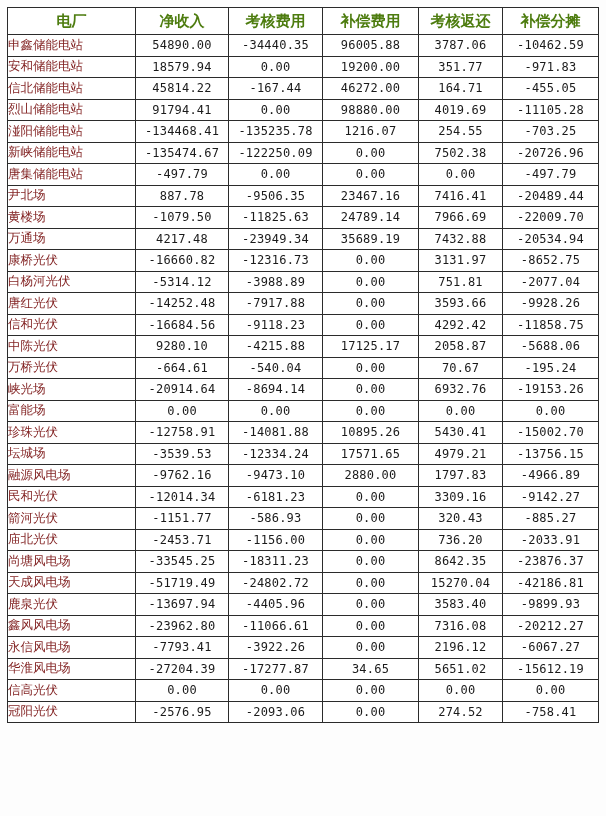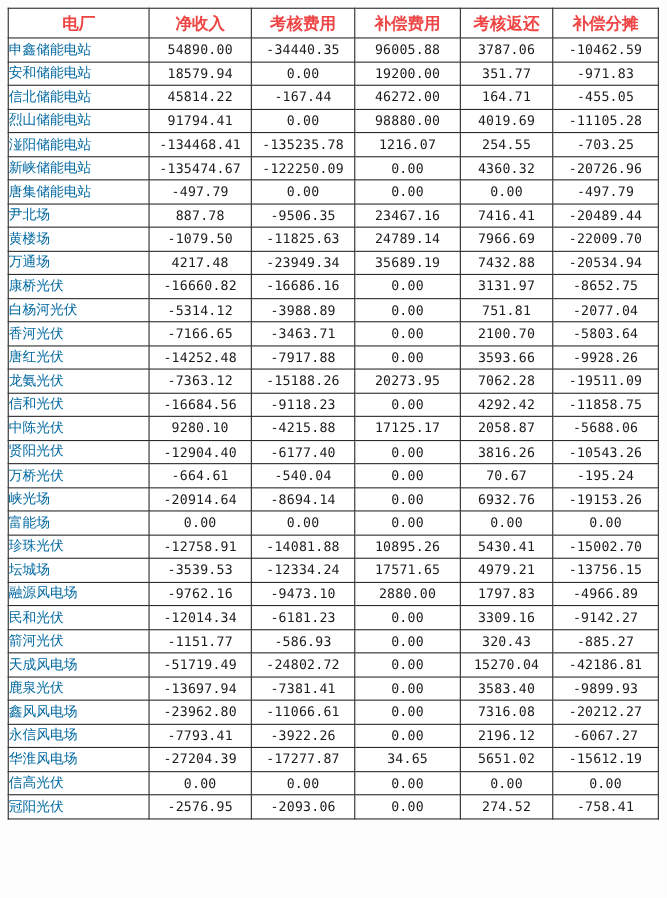--- a/index.html
+++ b/index.html
@@ -38,28 +38,28 @@
     height: 27px;
   }
   table.settlement tbody tr {
     height: 21.5px;
   }
   th.col-header {
     font-size: 15px;
     font-weight: bold;
     text-align: center;
     font-family: "Liberation Sans", sans-serif;
-    color: #ef4444;
+    color: #4d7c0f;
   }
   td.name {
     font-size: 12.5px;
     text-align: left;
     padding-left: 9px;
     font-family: Liberation Sans, sans-serif;
-    color: #0369a1;
+    color: #7f1d1d;
   }
   td.num {
     font-size: 12px;
     text-align: center;
     font-family: "DejaVu Sans Mono", monospace;
     color: #1a1a1a;
     letter-spacing: 0.2px;
   }
 </style>
 </head>
@@ -124,21 +124,21 @@
           <td class="num">-135235.78</td>
           <td class="num">1216.07</td>
           <td class="num">254.55</td>
           <td class="num">-703.25</td>
         </tr>
         <tr>
           <td class="name">新峡储能电站</td>
           <td class="num">-135474.67</td>
           <td class="num">-122250.09</td>
           <td class="num">0.00</td>
-          <td class="num">4360.32</td>
+          <td class="num">7502.38</td>
           <td class="num">-20726.96</td>
         </tr>
         <tr>
           <td class="name">唐集储能电站</td>
           <td class="num">-497.79</td>
           <td class="num">0.00</td>
           <td class="num">0.00</td>
           <td class="num">0.00</td>
           <td class="num">-497.79</td>
         </tr>
@@ -162,82 +162,58 @@
           <td class="name">万通场</td>
           <td class="num">4217.48</td>
           <td class="num">-23949.34</td>
           <td class="num">35689.19</td>
           <td class="num">7432.88</td>
           <td class="num">-20534.94</td>
         </tr>
         <tr>
           <td class="name">康桥光伏</td>
           <td class="num">-16660.82</td>
-          <td class="num">-16686.16</td>
+          <td class="num">-12316.73</td>
           <td class="num">0.00</td>
           <td class="num">3131.97</td>
           <td class="num">-8652.75</td>
         </tr>
         <tr>
           <td class="name">白杨河光伏</td>
           <td class="num">-5314.12</td>
           <td class="num">-3988.89</td>
           <td class="num">0.00</td>
           <td class="num">751.81</td>
           <td class="num">-2077.04</td>
         </tr>
         <tr>
-          <td class="name">香河光伏</td>
-          <td class="num">-7166.65</td>
-          <td class="num">-3463.71</td>
-          <td class="num">0.00</td>
-          <td class="num">2100.70</td>
-          <td class="num">-5803.64</td>
-        </tr>
-        <tr>
           <td class="name">唐红光伏</td>
           <td class="num">-14252.48</td>
           <td class="num">-7917.88</td>
           <td class="num">0.00</td>
           <td class="num">3593.66</td>
           <td class="num">-9928.26</td>
-        </tr>
-        <tr>
-          <td class="name">龙氨光伏</td>
-          <td class="num">-7363.12</td>
-          <td class="num">-15188.26</td>
-          <td class="num">20273.95</td>
-          <td class="num">7062.28</td>
-          <td class="num">-19511.09</td>
         </tr>
         <tr>
           <td class="name">信和光伏</td>
           <td class="num">-16684.56</td>
           <td class="num">-9118.23</td>
           <td class="num">0.00</td>
           <td class="num">4292.42</td>
           <td class="num">-11858.75</td>
         </tr>
         <tr>
           <td class="name">中陈光伏</td>
           <td class="num">9280.10</td>
           <td class="num">-4215.88</td>
           <td class="num">17125.17</td>
           <td class="num">2058.87</td>
           <td class="num">-5688.06</td>
         </tr>
         <tr>
-          <td class="name">贤阳光伏</td>
-          <td class="num">-12904.40</td>
-          <td class="num">-6177.40</td>
-          <td class="num">0.00</td>
-          <td class="num">3816.26</td>
-          <td class="num">-10543.26</td>
-        </tr>
-        <tr>
           <td class="name">万桥光伏</td>
           <td class="num">-664.61</td>
           <td class="num">-540.04</td>
           <td class="num">0.00</td>
           <td class="num">70.67</td>
           <td class="num">-195.24</td>
         </tr>
         <tr>
           <td class="name">峡光场</td>
           <td class="num">-20914.64</td>
@@ -288,31 +264,47 @@
         </tr>
         <tr>
           <td class="name">箭河光伏</td>
           <td class="num">-1151.77</td>
           <td class="num">-586.93</td>
           <td class="num">0.00</td>
           <td class="num">320.43</td>
           <td class="num">-885.27</td>
         </tr>
         <tr>
+          <td class="name">庙北光伏</td>
+          <td class="num">-2453.71</td>
+          <td class="num">-1156.00</td>
+          <td class="num">0.00</td>
+          <td class="num">736.20</td>
+          <td class="num">-2033.91</td>
+        </tr>
+        <tr>
+          <td class="name">尚塘风电场</td>
+          <td class="num">-33545.25</td>
+          <td class="num">-18311.23</td>
+          <td class="num">0.00</td>
+          <td class="num">8642.35</td>
+          <td class="num">-23876.37</td>
+        </tr>
+        <tr>
           <td class="name">天成风电场</td>
           <td class="num">-51719.49</td>
           <td class="num">-24802.72</td>
           <td class="num">0.00</td>
           <td class="num">15270.04</td>
           <td class="num">-42186.81</td>
         </tr>
         <tr>
           <td class="name">鹿泉光伏</td>
           <td class="num">-13697.94</td>
-          <td class="num">-7381.41</td>
+          <td class="num">-4405.96</td>
           <td class="num">0.00</td>
           <td class="num">3583.40</td>
           <td class="num">-9899.93</td>
         </tr>
         <tr>
           <td class="name">鑫风风电场</td>
           <td class="num">-23962.80</td>
           <td class="num">-11066.61</td>
           <td class="num">0.00</td>
           <td class="num">7316.08</td>

